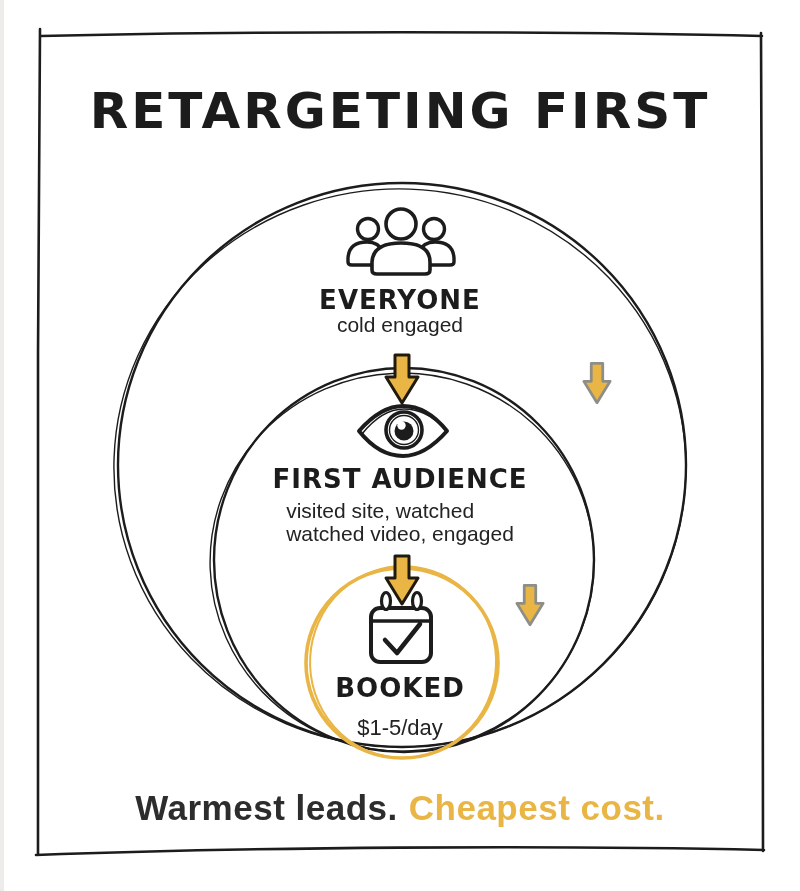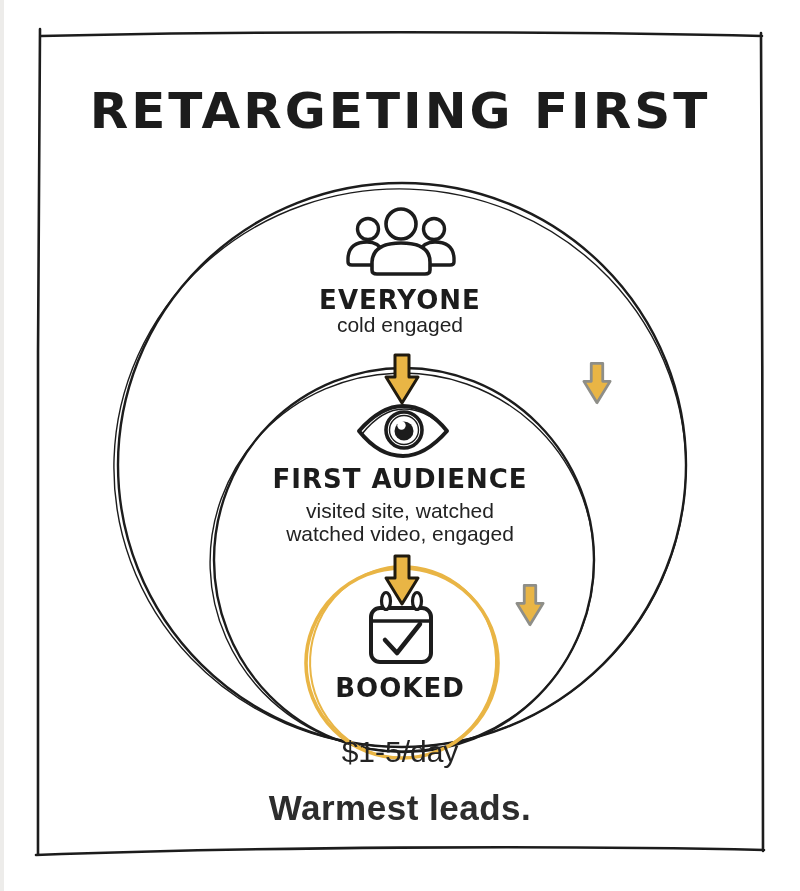--- a/index.html
+++ b/index.html
@@ -10,31 +10,31 @@
   .page::before{ 
     content:"";position:absolute;left:0;top:0;width:4px;height:100%;
     background:#e6e4e1;opacity:.7;z-index:5;
   }
   .art{position:absolute;left:0;top:0;}
   .stroke-ink{stroke:var(--ink,#1c1c1c);fill:none;}
   .white-ink{fill:#ffffff;stroke:var(--ink,#1c1c1c);}
   .gold-ring{stroke:var(--gold,#e9b545);fill:none;}
   .arrow-main{fill:var(--gold,#e9b545);stroke:#201a0e;stroke-width:3;stroke-linejoin:round;}
   .arrow-side{fill:var(--gold,#e9b545);stroke:var(--gray-outline,#8e8e88);stroke-width:3.4;stroke-linejoin:round;}
-  .txt{position:absolute;left:50%;transform:translateX(-50%);white-space:nowrap;text-align:center;z-index:3;}
+  .txt{position:absolute;left:50%;transform:translateX(-50%);white-space:nowrap;text-align:left;z-index:3;}
   .hand{font-family:"DejaVu Sans",sans-serif;font-weight:bold;}
   .title{top:82px;font-size:50px;letter-spacing:3px;}
   .ring-label{font-size:26px;letter-spacing:1px;}
   .ring-sub{font-size:21px;line-height:23px;font-weight:400;color:#232323;}
   .lbl-everyone{top:285px;}
   .sub-everyone{top:313px;}
   .lbl-warm{top:464px;}
   .sub-warm{top:499px;}
   .lbl-booked{top:673px;}
-  .sub-booked{top:740px;font-size:30px;}
+  .sub-booked{top:716px;font-size:22px;}
   .caption{top:788px;font-size:35px;font-weight:700;letter-spacing:.5px;display:flex;gap:11px;}
   .caption .dark{color:var(--caption-dark,#2d2d2d);}
   .caption .gold{color:var(--gold,#e9b545);}
 </style>
 </head>
 <body>
 
 <div class="page">
 
   <svg class="art" width="800" height="891" viewBox="0 0 800 891">
@@ -103,15 +103,16 @@
   <div class="txt hand ring-label lbl-booked">BOOKED</div>
 
   <div class="txt ring-sub sub-warm">
     <div>visited site, watched</div>
     <div>watched video, engaged</div>
   </div>
   <div class="txt ring-sub sub-booked">$1-5/day</div>
 
   <div class="txt caption">
     <span class="dark">Warmest leads.</span>
+    <span class="gold">Cheapest cost.</span>
   </div>
 
 </div>
 
 </body></html>

